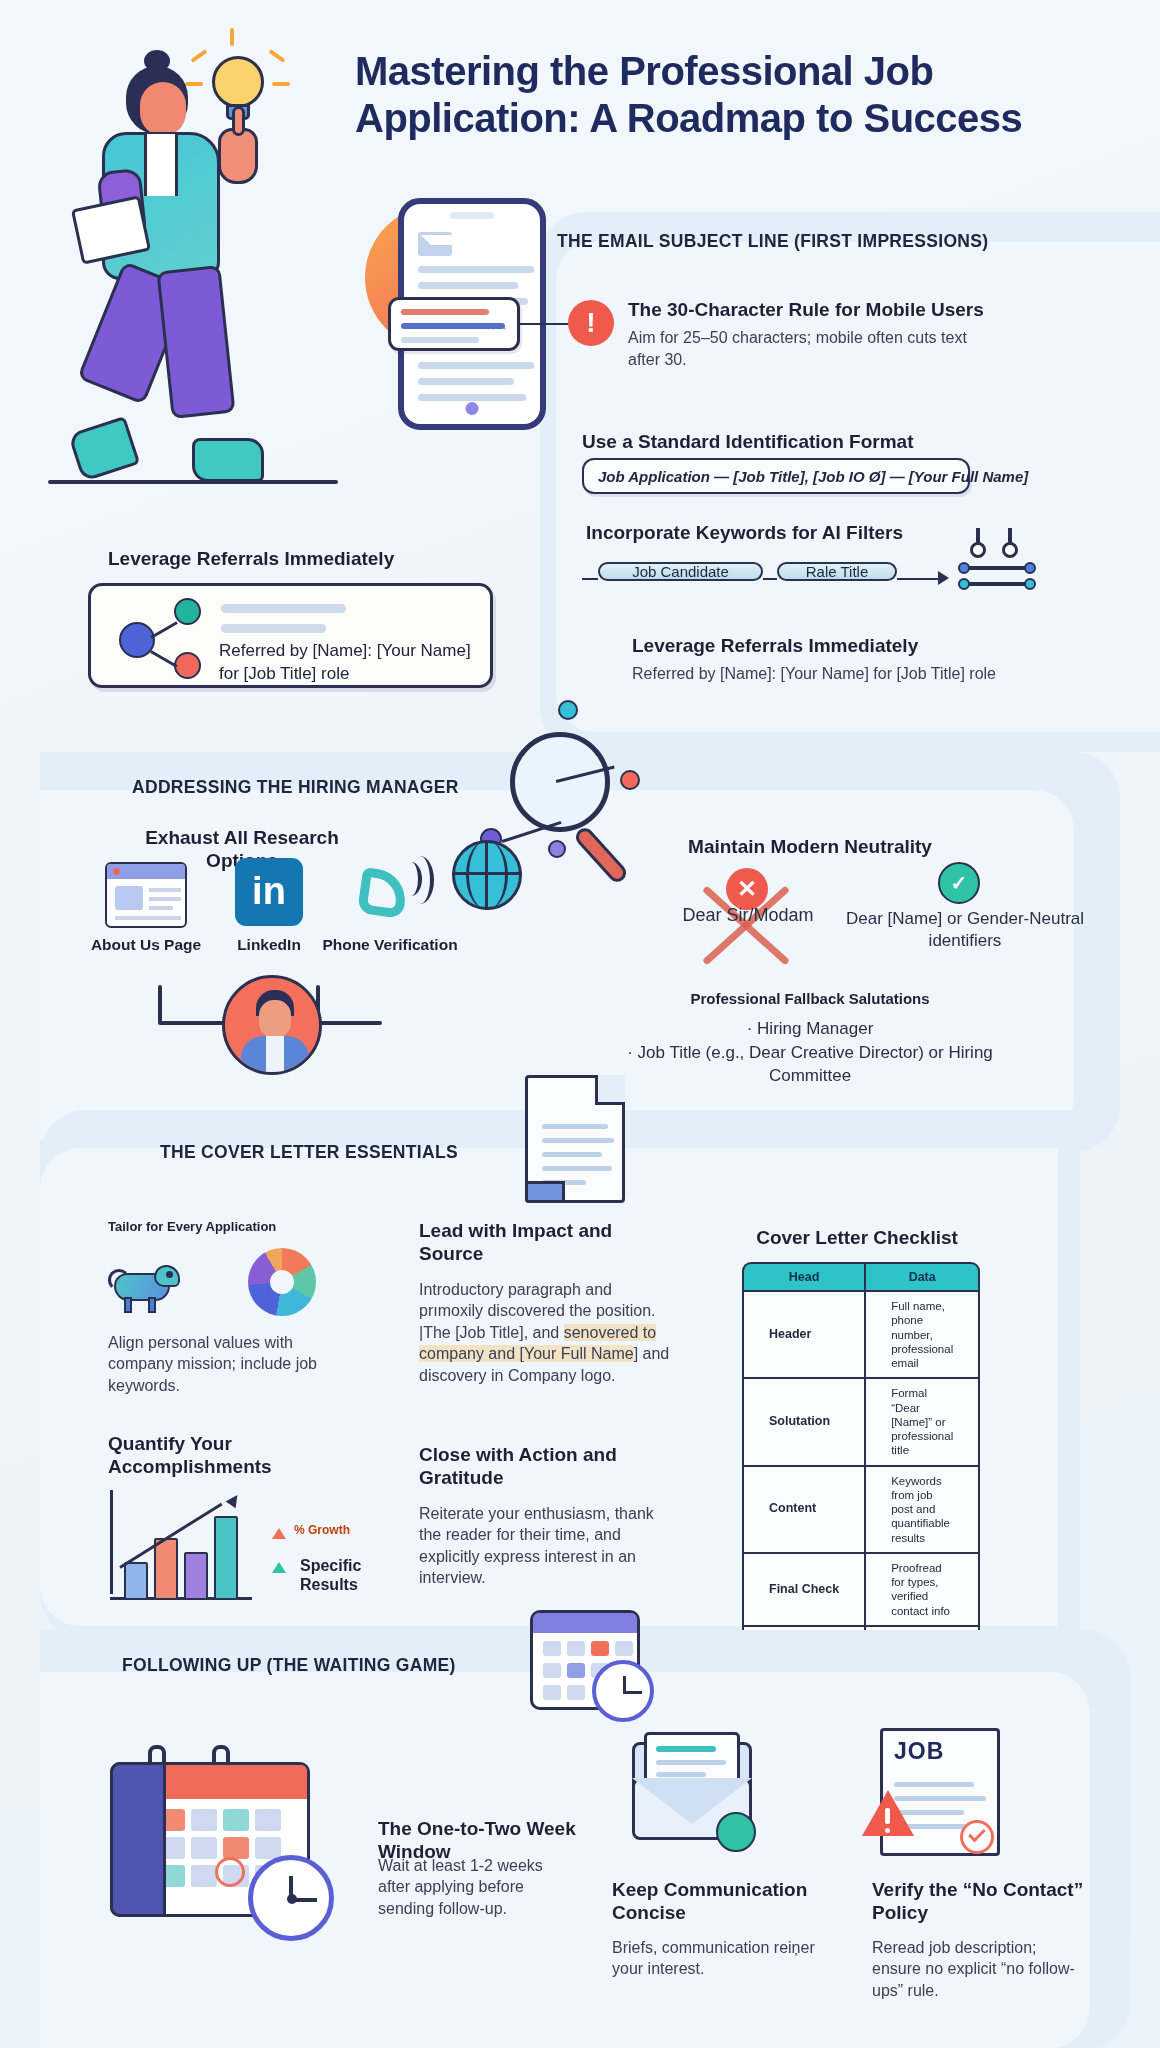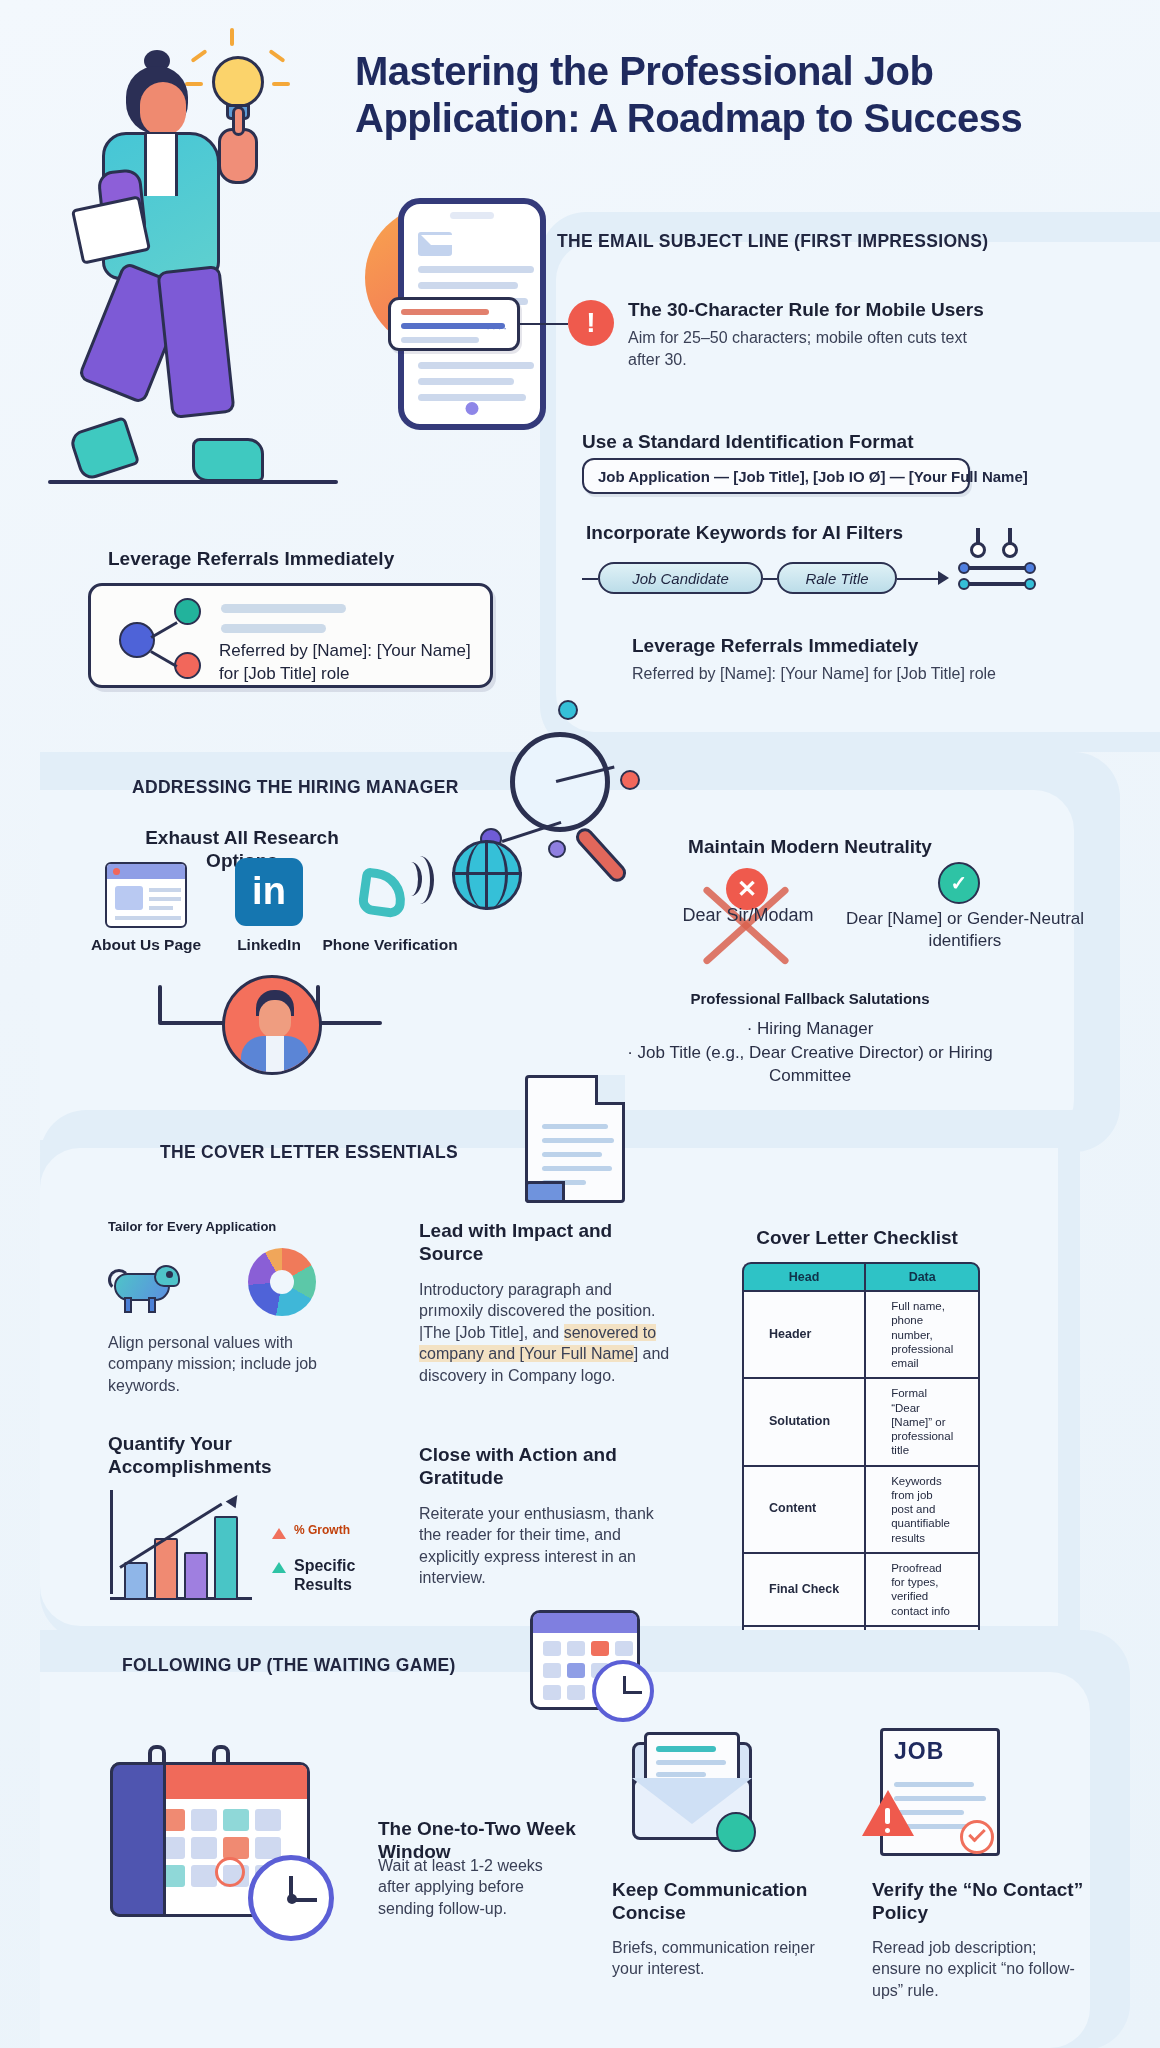--- a/index.html
+++ b/index.html
@@ -82,21 +82,21 @@
   .fmt-box {
     position:absolute; background:#fbfcfe; border:2.5px solid #2b3050;
     border-radius:12px; display:flex; align-items:center; padding:0 14px;
     font-size:15px; font-weight:600; color:#222843; white-space:nowrap;
     box-shadow:2px 3px 0 rgba(40,45,90,.10);
   }
   .pill {
     position:absolute; border:2.5px solid #2b3050; border-radius:20px;
     background:linear-gradient(180deg,#dff1f6,#bcdde9);
     display:flex; align-items:center; justify-content:center;
-    font-size:15px; color:#1f2540; height:32px; white-space:nowrap;font-style:italic;
+    font-size:15px; color:#1f2540; height:19px; white-space:nowrap;
   }
 
   .ref-card {
     position:absolute; left:88px; top:583px; width:405px; height:105px;
     background:#fcfcfb; border:3px solid #2b3050; border-radius:14px;
     box-shadow:3px 4px 0 rgba(40,45,90,.12);
   }
   .ref-grey { position:absolute; height:9px; background:#ccdae9; border-radius:5px; }
 
   
@@ -231,21 +231,21 @@
   </div>
   <div class="conn" style="left:520px;top:323px;width:48px;"></div>
 
   <div class="badge-circle" style="left:568px;top:300px;width:46px;height:46px;background:#ef5a4d;font-size:28px;">!</div>
   <div style="position:absolute;left:628px;top:298px;width:360px;">
     <div class="h-bold">The 30-Character Rule for Mobile Users</div>
     <div class="body-t" style="margin-top:6px;">Aim for 25–50 characters; mobile often cuts text after 30.</div>
   </div>
 
   <div class="h-bold" style="position:absolute;left:582px;top:430px;width:420px;">Use a Standard Identification Format</div>
-  <div class="fmt-box" style="left:582px;top:458px;width:388px;height:36px;">Job Application — [Job Title], [Job IO Ø] — [Your Full Name]</div>
+  <div class="fmt-box" style="left:582px;top:458px;width:388px;height:36px;font-style:italic;">Job Application — [Job Title], [Job IO Ø] — [Your Full Name]</div>
 
   <div class="h-bold" style="position:absolute;left:586px;top:521px;width:420px;">Incorporate Keywords for AI Filters</div>
   <div class="conn" style="left:582px;top:578px;width:16px;"></div>
   <div class="pill" style="left:598px;top:562px;width:165px;">Job Candidate</div>
   <div class="conn" style="left:763px;top:578px;width:14px;"></div>
   <div class="pill" style="left:777px;top:562px;width:120px;">Rale Title</div>
   <div class="conn" style="left:897px;top:578px;width:48px;"></div>
   <div style="position:absolute;left:938px;top:571px;width:0;height:0;border-top:7px solid transparent;border-bottom:7px solid transparent;border-left:11px solid #2b3050;"></div>
 
   <div class="funnel" style="left:958px;top:528px;width:78px;height:76px;">
@@ -385,21 +385,21 @@
     <div class="bar-ch" style="left:14px;width:24px;height:38px;background:#8fb6e8;"></div>
     <div class="bar-ch" style="left:44px;width:24px;height:62px;background:#f08a72;"></div>
     <div class="bar-ch" style="left:74px;width:24px;height:48px;background:#9f7fe0;"></div>
     <div class="bar-ch" style="left:104px;width:24px;height:84px;background:#49c5c6;"></div>
     <div class="seg" style="left:10px;top:76px;width:120px;transform:rotate(-32deg);background:#2b3050;height:3px;"></div>
     <div style="position:absolute;left:118px;top:4px;width:0;height:0;border-left:6px solid transparent;border-right:6px solid transparent;border-bottom:12px solid #2b3050;transform:rotate(34deg);"></div>
   </div>
   <div class="legend-tri" style="left:272px;top:1528px;border-bottom:11px solid #f0705c;"></div>
   <div style="position:absolute;left:294px;top:1523px;font-size:12px;font-weight:bold;color:#c2410c;">% Growth</div>
   <div class="legend-tri" style="left:272px;top:1562px;border-bottom:11px solid #2ec3a5;"></div>
-  <div style="position:absolute;left:294px;top:1556px;font-size:16px;font-weight:bold;color:#1c2135;width:110px;line-height:1.2;">Specific Results</div>
+  <div style="position:absolute;left:300px;top:1556px;font-size:16px;font-weight:bold;color:#1c2135;width:110px;line-height:1.2;">Specific Results</div>
 
   <div class="h-bold" style="position:absolute;left:419px;top:1219px;width:250px;font-size:19px;">Lead with Impact and Source</div>
   <div class="body-t" style="position:absolute;left:419px;top:1279px;width:255px;">
     <span>Introductory paragraph and prımoxily discovered the position. |The [Job Title], and </span><span class="highlight">senovered to company and [Your Full Name</span><span>] and discovery in Company logo.</span>
   </div>
 
   <div class="h-bold" style="position:absolute;left:419px;top:1443px;width:250px;font-size:19px;">Close with Action and Gratitude</div>
   <div class="body-t" style="position:absolute;left:419px;top:1503px;width:250px;">Reiterate your enthusiasm, thank the reader for their time, and explicitly express interest in an interview.</div>
 
   <div class="h-bold" style="position:absolute;left:742px;top:1226px;width:230px;text-align:center;font-size:19px;">Cover Letter Checklist</div>

